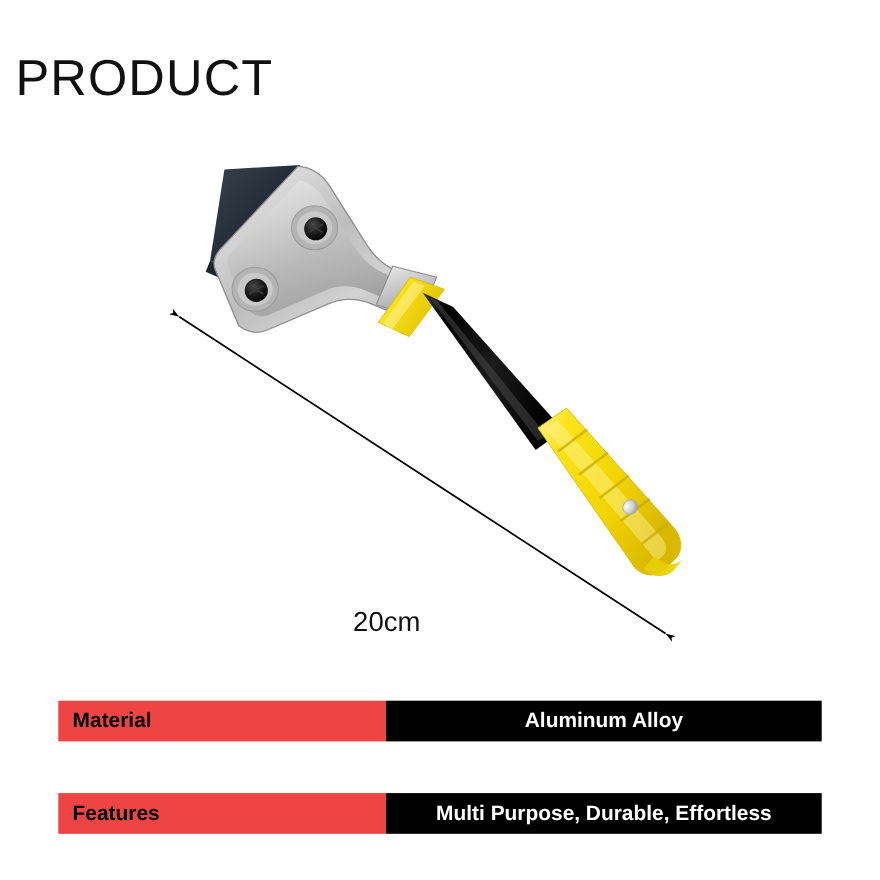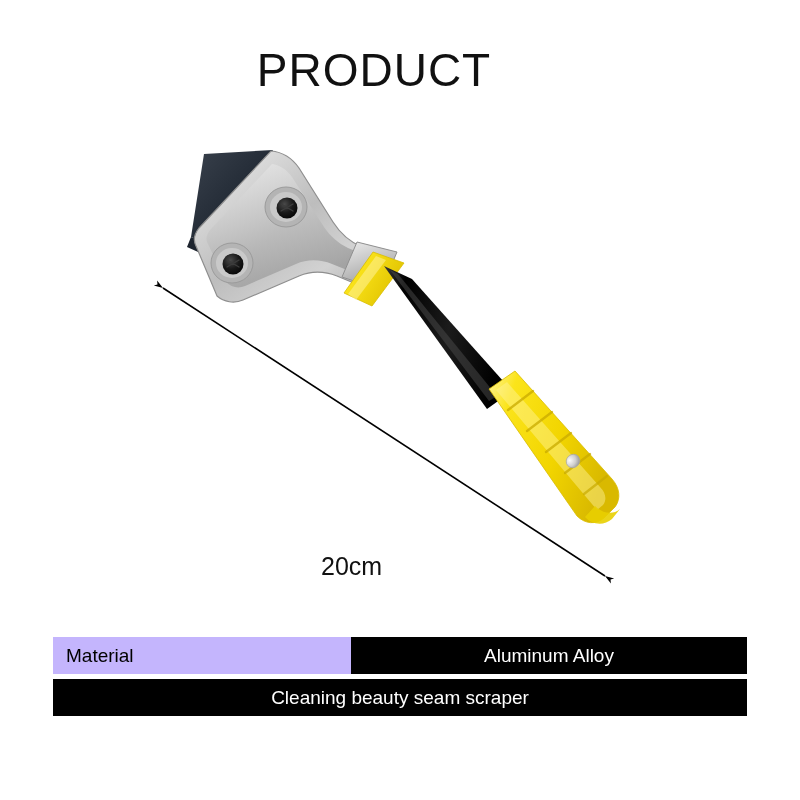--- a/index.html
+++ b/index.html
@@ -18,23 +18,23 @@
     position: relative;
     width: 800px;
     height: 800px;
     background: #ffffff;
   }
 
   
   .title-block {
     position: absolute;
     top: 48px;
-    left: 0;
+    left: 14px;
     width: 748px;
-    text-align: center;
+    text-align: left;
     line-height: 0.98;
   }
   .title-line {
     display: block;
     font-family: "Liberation Sans", sans-serif;
     font-size: 46px;
     letter-spacing: 1px;
     color: #111111;
     font-weight: 400;
   }
@@ -65,39 +65,39 @@
   .spec-row {
     display: flex;
     width: 100%;
     height: 37px;
     margin-bottom: 5px;
   }
   .spec-row:last-child { margin-bottom: 0; }
 
   .spec-label {
     width: 298px;
-    background: #c4b5fd;
+    background: #ef4444;
     color: #000000;
     display: flex;
     align-items: center;
     padding-left: 13px;
     box-sizing: border-box;
     font-size: 19px;
-    font-weight: normal;
+    font-weight: bold;
     letter-spacing: 0px;
   }
   .spec-value {
     flex: 1;
     background: #000000;
     color: #ffffff;
     display: flex;
     align-items: center;
     justify-content: center;
     font-size: 19px;
-    font-weight: normal;
+    font-weight: bold;
     box-sizing: border-box;
     padding: 0 6px;
     text-align: center;
   }
 </style>
 </head>
 <body>
 
 <div id="page">
 
@@ -246,19 +246,22 @@
   </div>
 
   <div class="spec-table">
 
     <div class="spec-row">
       <div class="spec-label">Material</div>
       <div class="spec-value">Aluminum Alloy</div>
     </div>
 
     <div class="spec-row">
-      <div class="spec-value">Cleaning beauty seam scraper</div>
     </div>
 
+    <div class="spec-row">
+      <div class="spec-label">Features</div>
+      <div class="spec-value">Multi Purpose, Durable, Effortless</div>
+    </div>
 
   </div>
 
 </div>
 
 </body></html>

